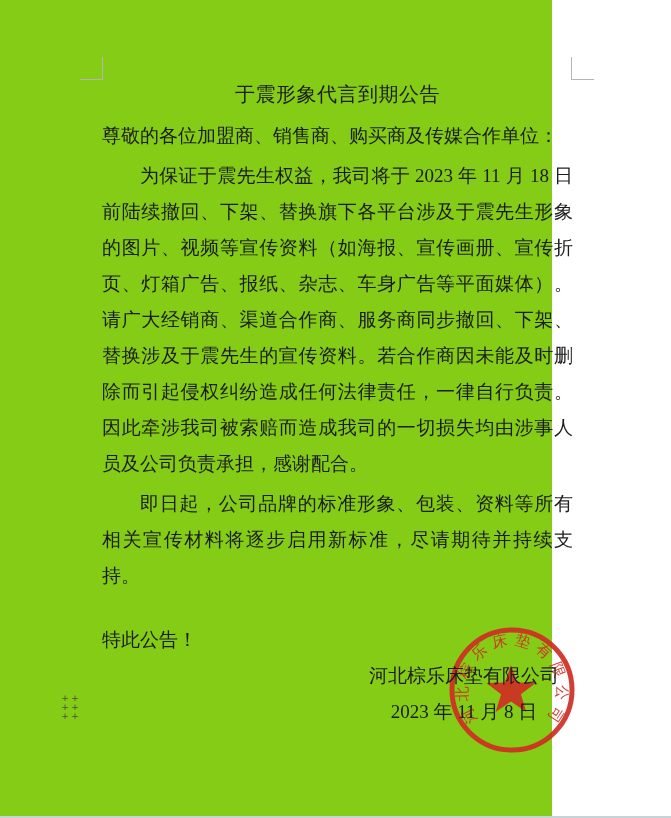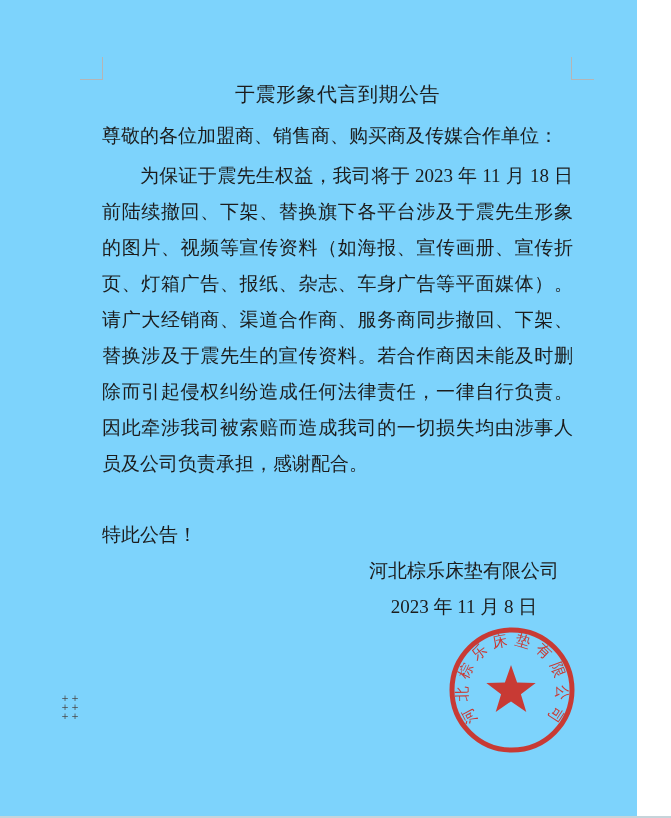--- a/index.html
+++ b/index.html
@@ -6,23 +6,23 @@
     margin: 0;
     padding: 0;
     width: 671px;
     height: 818px;
     background: #ffffff;
     overflow: hidden;
     font-family: "Liberation Serif", "DejaVu Serif", serif;
   }
   .page {
     position: relative;
-    width: 637px;
+    width: 552px;
     height: 818px;
-    background: #7dd3fc;
+    background: #84cc16;
   }
   
   .corner-mark {
     position: absolute;
     width: 22px;
     height: 22px;
     top: 57px;
   }
   .corner-mark.left {
     left: 80px;
@@ -51,21 +51,21 @@
     letter-spacing: 0.5px;
   }
   .para {
     margin: 4px 0 0 0;
     font-size: 19px;
     line-height: 36px;
     text-align: justify;
   }
   .para.indent { text-indent: 2em; }
   .salutation { margin-top: 4px; }
-  .closing { margin-top: 35px; text-align: left; }
+  .closing { margin-top: 28px; text-align: left; }
   .signature-block {
     width: fit-content;
     margin: 0 14px 0 auto;
     text-align: center;
   }
   .signature-line {
     font-size: 19px;
     line-height: 36px;
     white-space: nowrap;
   }
@@ -120,20 +120,21 @@
   <div class="corner-mark right"></div>
 
   <div class="content">
     <h1 class="doc-title">于震形象代言到期公告</h1>
 
     <p class="para salutation">尊敬的各位加盟商、销售商、购买商及传媒合作单位：</p>
 
 
     <p class="para indent">为保证于震先生权益，我司将于 2023 年 11 月 18 日前陆续撤回、下架、替换旗下各平台涉及于震先生形象的图片、视频等宣传资料（如海报、宣传画册、宣传折页、灯箱广告、报纸、杂志、车身广告等平面媒体）。请广大经销商、渠道合作商、服务商同步撤回、下架、替换涉及于震先生的宣传资料。若合作商因未能及时删除而引起侵权纠纷造成任何法律责任，一律自行负责。因此牵涉我司被索赔而造成我司的一切损失均由涉事人员及公司负责承担，感谢配合。</p>
 
+    <p class="para indent">即日起，公司品牌的标准形象、包装、资料等所有相关宣传材料将逐步启用新标准，尽请期待并持续支持。</p>
 
     <p class="para closing">特此公告！</p>
 
     <div class="signature-block">
       <div class="signature-line">河北棕乐床垫有限公司</div>
       <div class="signature-line">2023 年 11 月 8 日</div>
     </div>
   </div>
 
   <svg class="seal" viewBox="0 0 140 140" xmlns="http://www.w3.org/2000/svg" aria-hidden="true">

